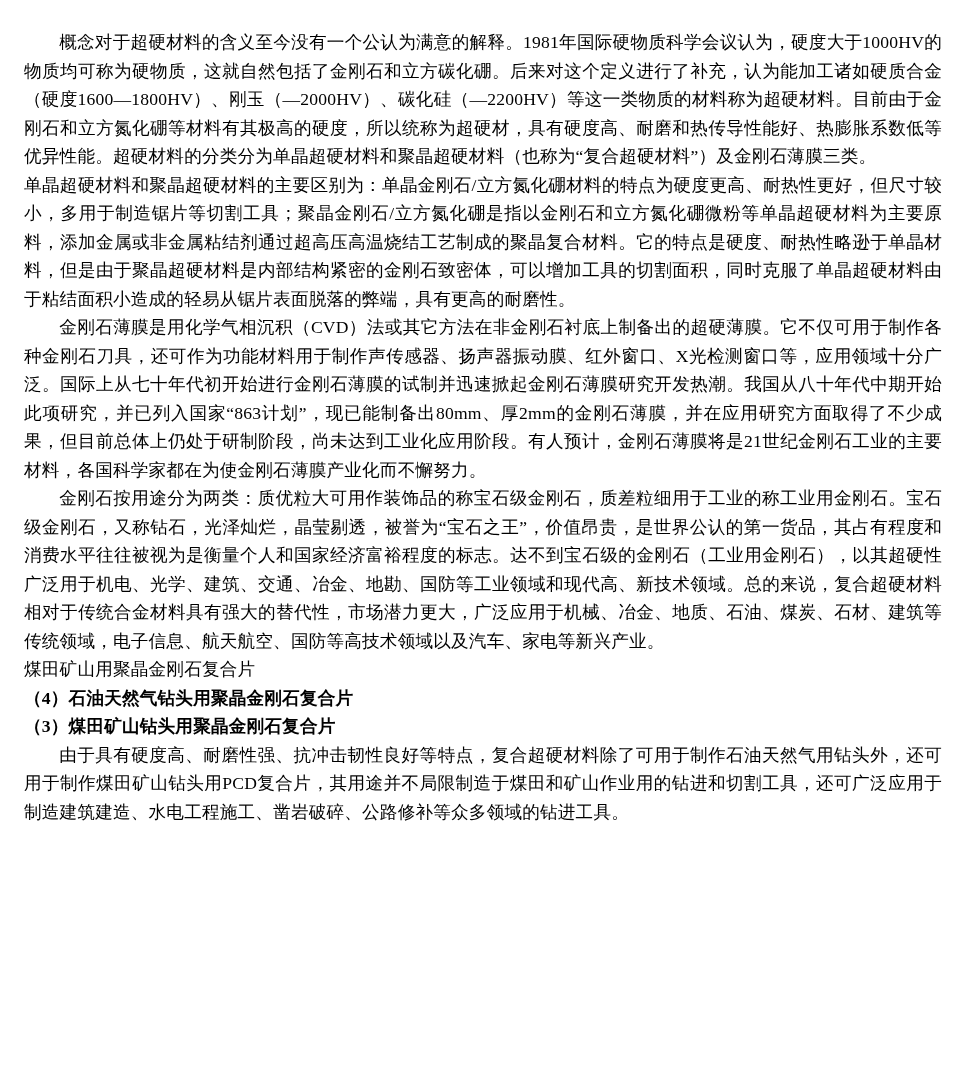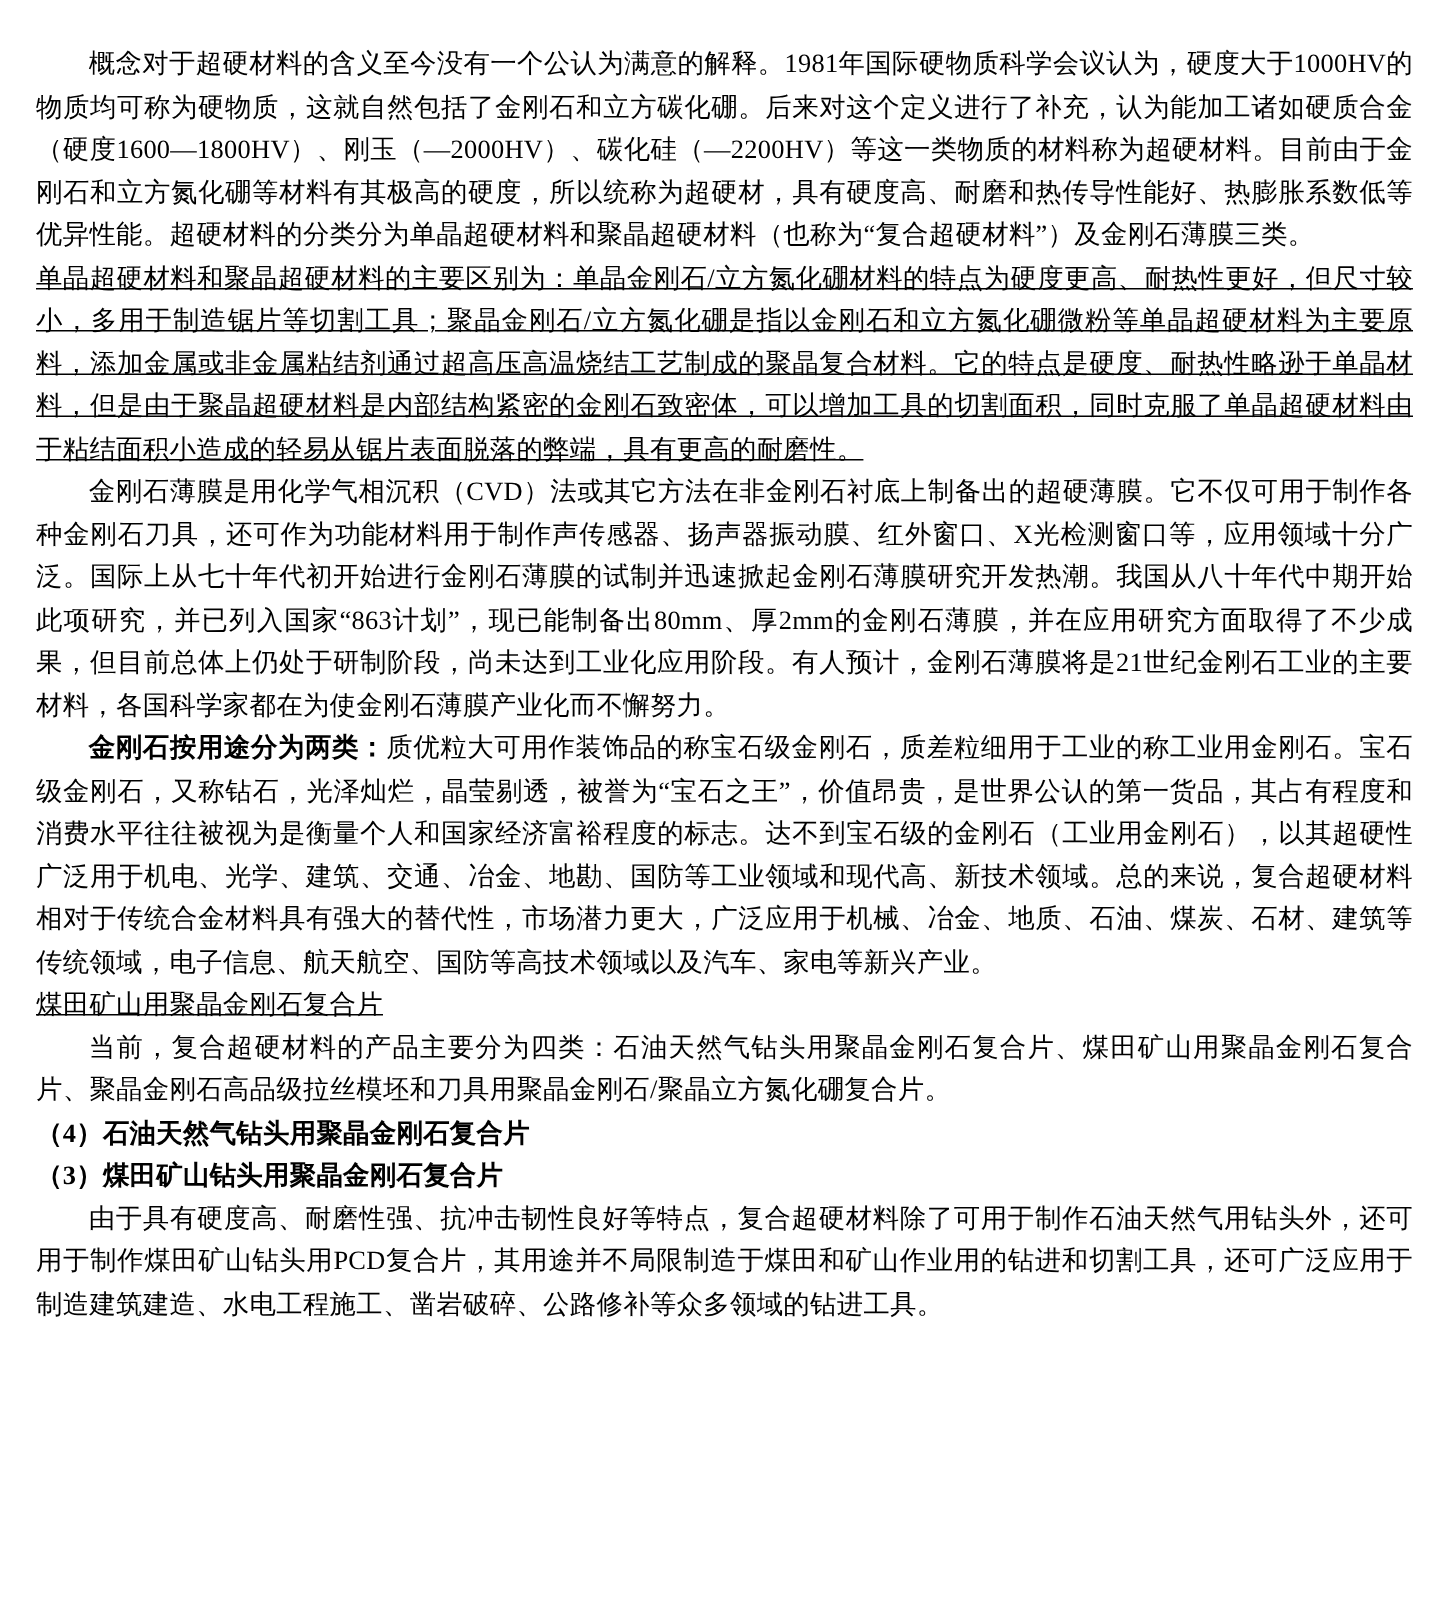--- a/index.html
+++ b/index.html
@@ -29,50 +29,48 @@
   }
   p {
     margin: 0;
     padding: 0;
   }
   p.indent {
     text-indent: 2em;
   }
   p.noindent {
     text-indent: 0;
-    text-decoration: underline;
   }
   p.heading {
     text-indent: 0;
     font-weight: bold;
   }
   p.lead-bold-run {
     text-indent: 2em;
   }
   .strong-run {
-    font-weight: bold;
+    font-weight: normal;
   }
 </style>
 </head>
 <body>
 
 <div class="page">
   <div class="doc-body">
 
     <p class="indent">概念对于超硬材料的含义至今没有一个公认为满意的解释。1981年国际硬物质科学会议认为，硬度大于1000HV的物质均可称为硬物质，这就自然包括了金刚石和立方碳化硼。后来对这个定义进行了补充，认为能加工诸如硬质合金（硬度1600—1800HV）、刚玉（—2000HV）、碳化硅（—2200HV）等这一类物质的材料称为超硬材料。目前由于金刚石和立方氮化硼等材料有其极高的硬度，所以统称为超硬材，具有硬度高、耐磨和热传导性能好、热膨胀系数低等优异性能。超硬材料的分类分为单晶超硬材料和聚晶超硬材料（也称为“复合超硬材料”）及金刚石薄膜三类。</p>
 
     <p class="noindent">单晶超硬材料和聚晶超硬材料的主要区别为：单晶金刚石/立方氮化硼材料的特点为硬度更高、耐热性更好，但尺寸较小，多用于制造锯片等切割工具；聚晶金刚石/立方氮化硼是指以金刚石和立方氮化硼微粉等单晶超硬材料为主要原料，添加金属或非金属粘结剂通过超高压高温烧结工艺制成的聚晶复合材料。它的特点是硬度、耐热性略逊于单晶材料，但是由于聚晶超硬材料是内部结构紧密的金刚石致密体，可以增加工具的切割面积，同时克服了单晶超硬材料由于粘结面积小造成的轻易从锯片表面脱落的弊端，具有更高的耐磨性。</p>
 
     <p class="indent">金刚石薄膜是用化学气相沉积（CVD）法或其它方法在非金刚石衬底上制备出的超硬薄膜。它不仅可用于制作各种金刚石刀具，还可作为功能材料用于制作声传感器、扬声器振动膜、红外窗口、X光检测窗口等，应用领域十分广泛。国际上从七十年代初开始进行金刚石薄膜的试制并迅速掀起金刚石薄膜研究开发热潮。我国从八十年代中期开始此项研究，并已列入国家“863计划”，现已能制备出80mm、厚2mm的金刚石薄膜，并在应用研究方面取得了不少成果，但目前总体上仍处于研制阶段，尚未达到工业化应用阶段。有人预计，金刚石薄膜将是21世纪金刚石工业的主要材料，各国科学家都在为使金刚石薄膜产业化而不懈努力。</p>
 
     <p class="lead-bold-run"><span class="strong-run">金刚石按用途分为两类：</span><span>质优粒大可用作装饰品的称宝石级金刚石，质差粒细用于工业的称工业用金刚石。宝石级金刚石，又称钻石，光泽灿烂，晶莹剔透，被誉为“宝石之王”，价值昂贵，是世界公认的第一货品，其占有程度和消费水平往往被视为是衡量个人和国家经济富裕程度的标志。达不到宝石级的金刚石（工业用金刚石），以其超硬性广泛用于机电、光学、建筑、交通、冶金、地勘、国防等工业领域和现代高、新技术领域。总的来说，复合超硬材料相对于传统合金材料具有强大的替代性，市场潜力更大，广泛应用于机械、冶金、地质、石油、煤炭、石材、建筑等传统领域，电子信息、航天航空、国防等高技术领域以及汽车、家电等新兴产业。</span></p>
 
     <p class="noindent">煤田矿山用聚晶金刚石复合片</p>
 
-    <p class="indent">当前，复合超硬材料的产品主要分为四类：石油天然气钻头用聚晶金刚石复合片、煤田矿山用聚晶金刚石复合片、聚晶金刚石高品级拉丝模坯和刀具用聚晶金刚石/聚晶立方氮化硼复合片。</p>
 
     <p class="heading">（4）石油天然气钻头用聚晶金刚石复合片</p>
 
 
     <p class="heading">（3）煤田矿山钻头用聚晶金刚石复合片</p>
 
     <p class="indent">由于具有硬度高、耐磨性强、抗冲击韧性良好等特点，复合超硬材料除了可用于制作石油天然气用钻头外，还可用于制作煤田矿山钻头用PCD复合片，其用途并不局限制造于煤田和矿山作业用的钻进和切割工具，还可广泛应用于制造建筑建造、水电工程施工、凿岩破碎、公路修补等众多领域的钻进工具。</p>
 
   </div>
 </div>

